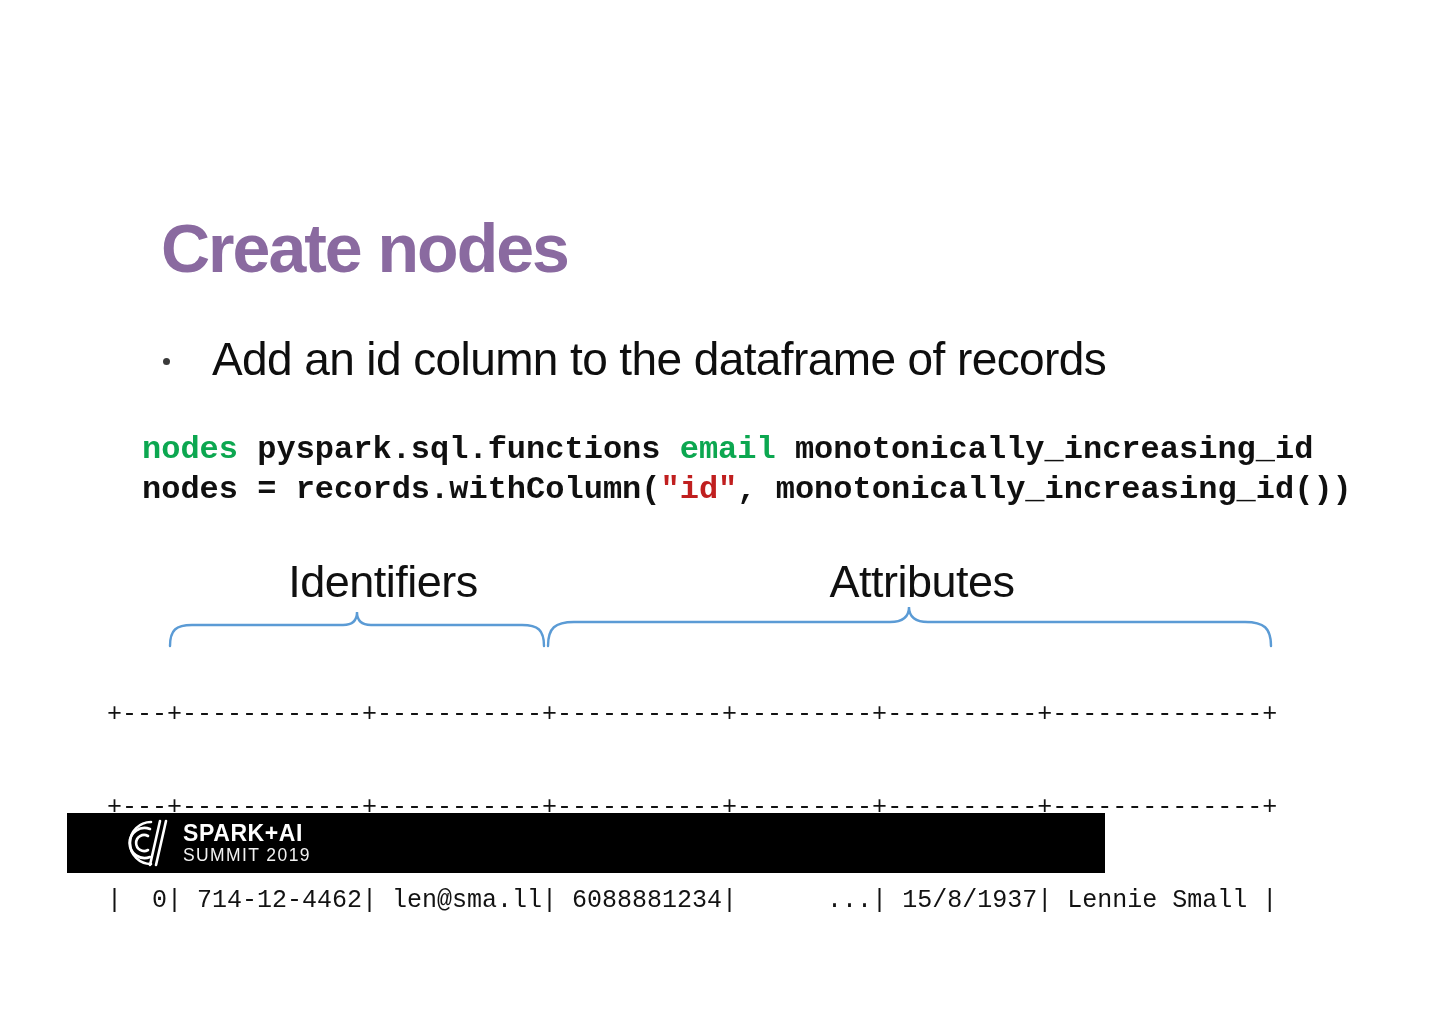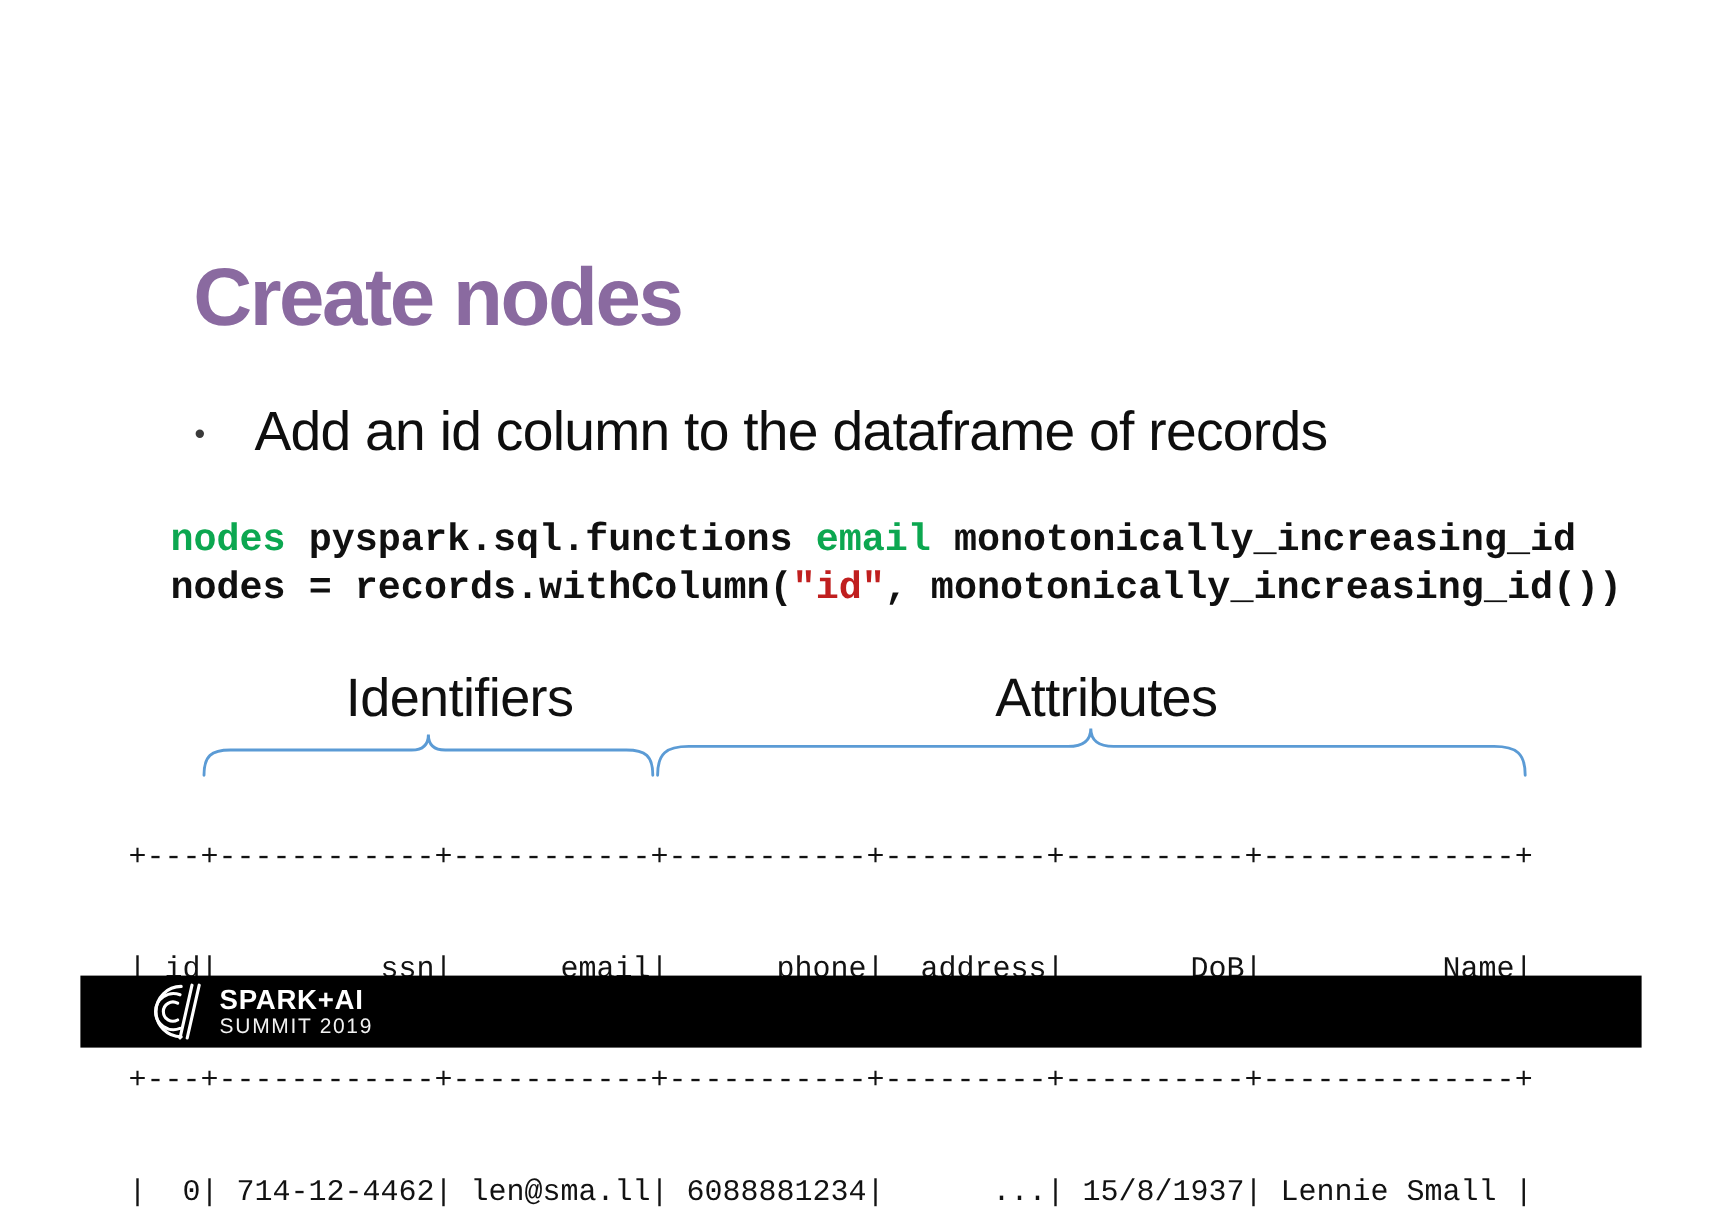--- a/index.html
+++ b/index.html
@@ -35,21 +35,21 @@
   .label-identifiers{left:383px;}
   .label-attributes{left:922px;}
   .brace{position:absolute;}
   .brace path{fill:none;stroke:#5b9bd5;stroke-width:2.4;stroke-linecap:round;}
   .ascii{
     position:absolute;left:107px;top:637px;
     font-family:"Liberation Mono",monospace;font-weight:400;
     font-size:25px;line-height:31px;color:#121212;white-space:pre;
   }
   .footer{
-    position:absolute;left:67px;top:813px;width:1301px;height:60px;background:#000000;
+    position:absolute;left:67px;top:813px;width:1038px;height:60px;background:#000000;
     display:flex;align-items:center;padding-left:55px;box-sizing:border-box;gap:13px;
   }
   .logo-icon path{fill:none;stroke:#ffffff;stroke-width:2.6;stroke-linecap:round;}
   .footer-textblock{display:flex;flex-direction:column;justify-content:center;}
   .footer-brand{
     color:#ffffff;font-size:23px;font-weight:700;letter-spacing:0.6px;line-height:24px;
   }
   .footer-event{
     color:#f2f2f2;font-size:17.5px;font-weight:400;letter-spacing:1.4px;line-height:20px;
   }
@@ -75,21 +75,20 @@
   <svg class="brace" style="left:168px;top:608px;" width="378" height="40" viewBox="0 0 378 40">
     <path d="M2,38 C2,22 8,17 24,17 L175,17 Q189,17 189,4 Q189,17 203,17 L354,17 C370,17 376,22 376,38"></path>
   </svg>
 
   <svg class="brace" style="left:546px;top:602px;" width="727" height="46" viewBox="0 0 727 46">
     <path d="M2,44 C2,26 9,20 28,20 L344,20 Q363,20 363,5 Q363,20 382,20 L699,20 C718,20 725,26 725,44"></path>
   </svg>
 
   <div class="ascii">
     <div>+---+------------+-----------+-----------+---------+----------+--------------+</div>
-    <div>| id|         ssn|      email|      phone|  address|       DoB|          Name|</div>
     <div>+---+------------+-----------+-----------+---------+----------+--------------+</div>
     <div>|  0| 714-12-4462| len@sma.ll| 6088881234|      ...| 15/8/1937| Lennie Small |</div>
     
   </div>
 
   <div class="footer">
     <svg class="logo-icon" width="48" height="48" viewBox="0 0 48 48">
       <path d="M29,3 A21,21 0 1 0 29,45"></path>
       <path d="M28,10 A15,15 0 1 0 28,38"></path>
       <path d="M26,17 A8,8 0 1 0 26,31"></path>

